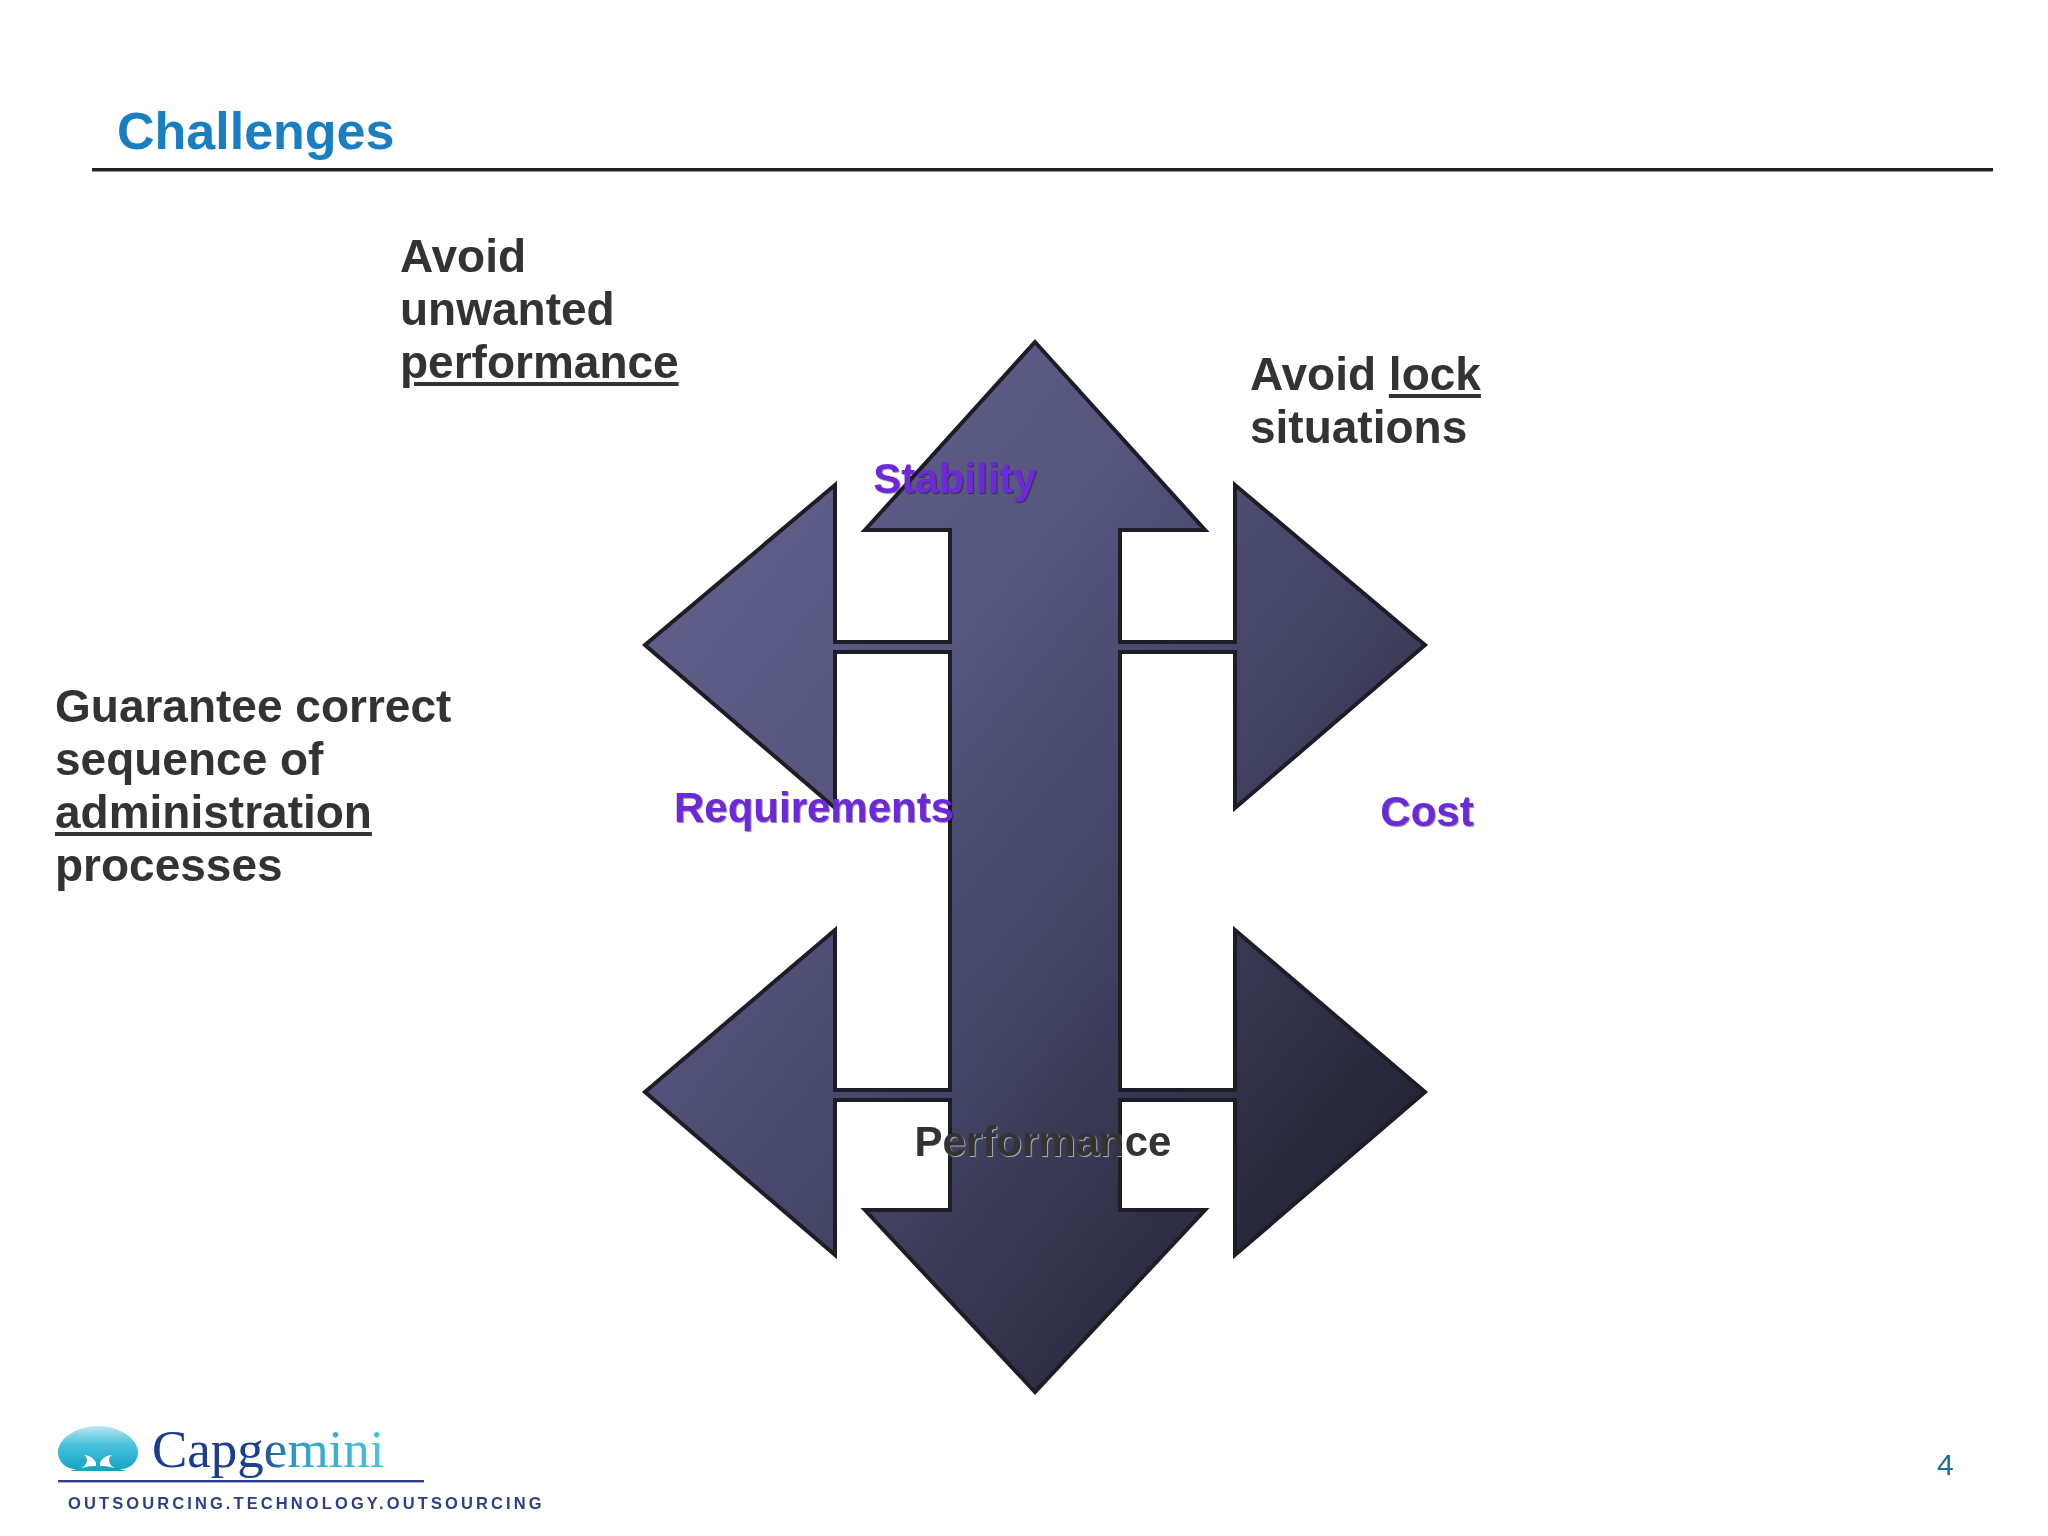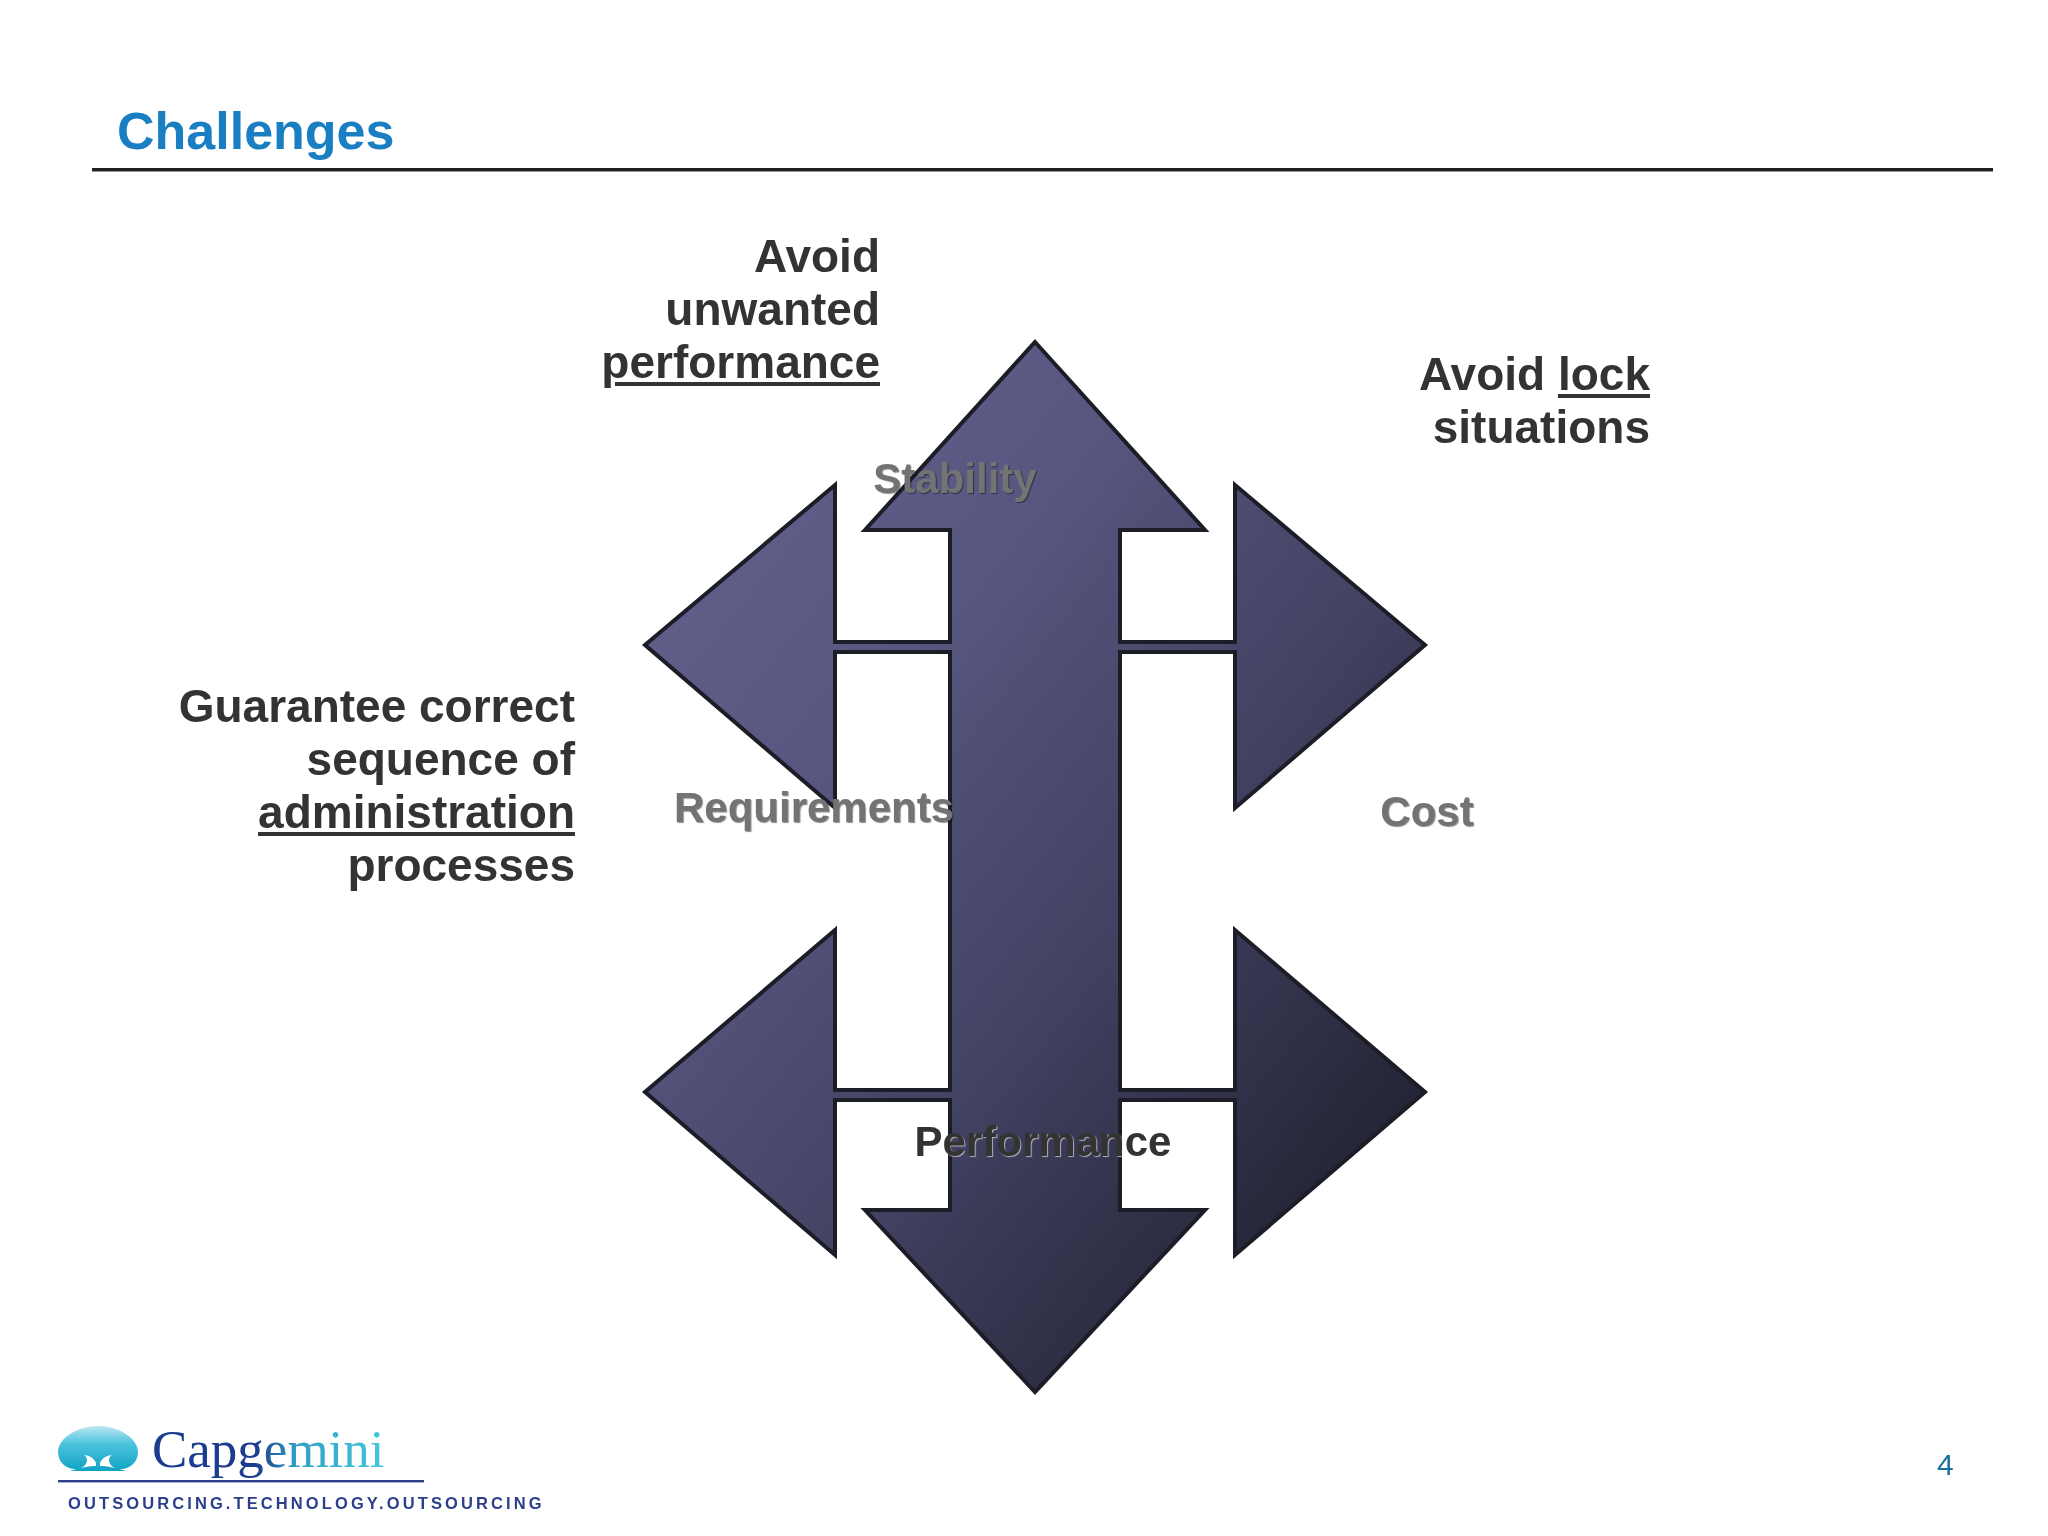--- a/index.html
+++ b/index.html
@@ -32,41 +32,41 @@
 
   
   #cross-wrap{
     position:absolute;left:500px;top:330px;width:1090px;height:930px;
   }
   #cross-wrap svg{display:block;width:100%;height:100%;overflow:visible;}
 
   
   .arrow-label{
     position:absolute;
-    color:#737373;
+    color:#6d28d9;
     font-weight:bold;
     white-space:nowrap;
     text-shadow:1px 1px 1px rgba(0,0,0,.45);
   }
   .lbl-stability{left:955px;top:455px;font-size:42px;transform:translateX(-50%);}
   .lbl-requirements{left:814px;top:784px;font-size:42px;transform:translateX(-50%);}
   .lbl-cost{left:1427px;top:788px;font-size:42px;transform:translateX(-50%);}
   .lbl-performance{
     left:1043px;top:1118px;font-size:42px;transform:translateX(-50%);
     color:#333333;text-shadow:1px 1px 1px rgba(255,255,255,.6);
   }
 
   
   .note{
     position:absolute;
     color:#333333;
     font-weight:bold;
     font-size:46px;
     line-height:1.15;
-    text-align:right;
+    text-align:left;
   }
   .note u{text-decoration:underline;text-underline-offset:4px;text-decoration-thickness:4px;}
   .note-dependencies{left:400px;top:230px;width:480px;}
   .note-lock{left:1250px;top:348px;width:400px;}
   .note-admin{left:55px;top:680px;width:520px;}
   .note-modelling{left:640px;top:1290px;width:770px;}
 
   
   #logo{position:absolute;left:56px;top:1422px;width:370px;height:96px;}
   #logo svg{display:block;}

